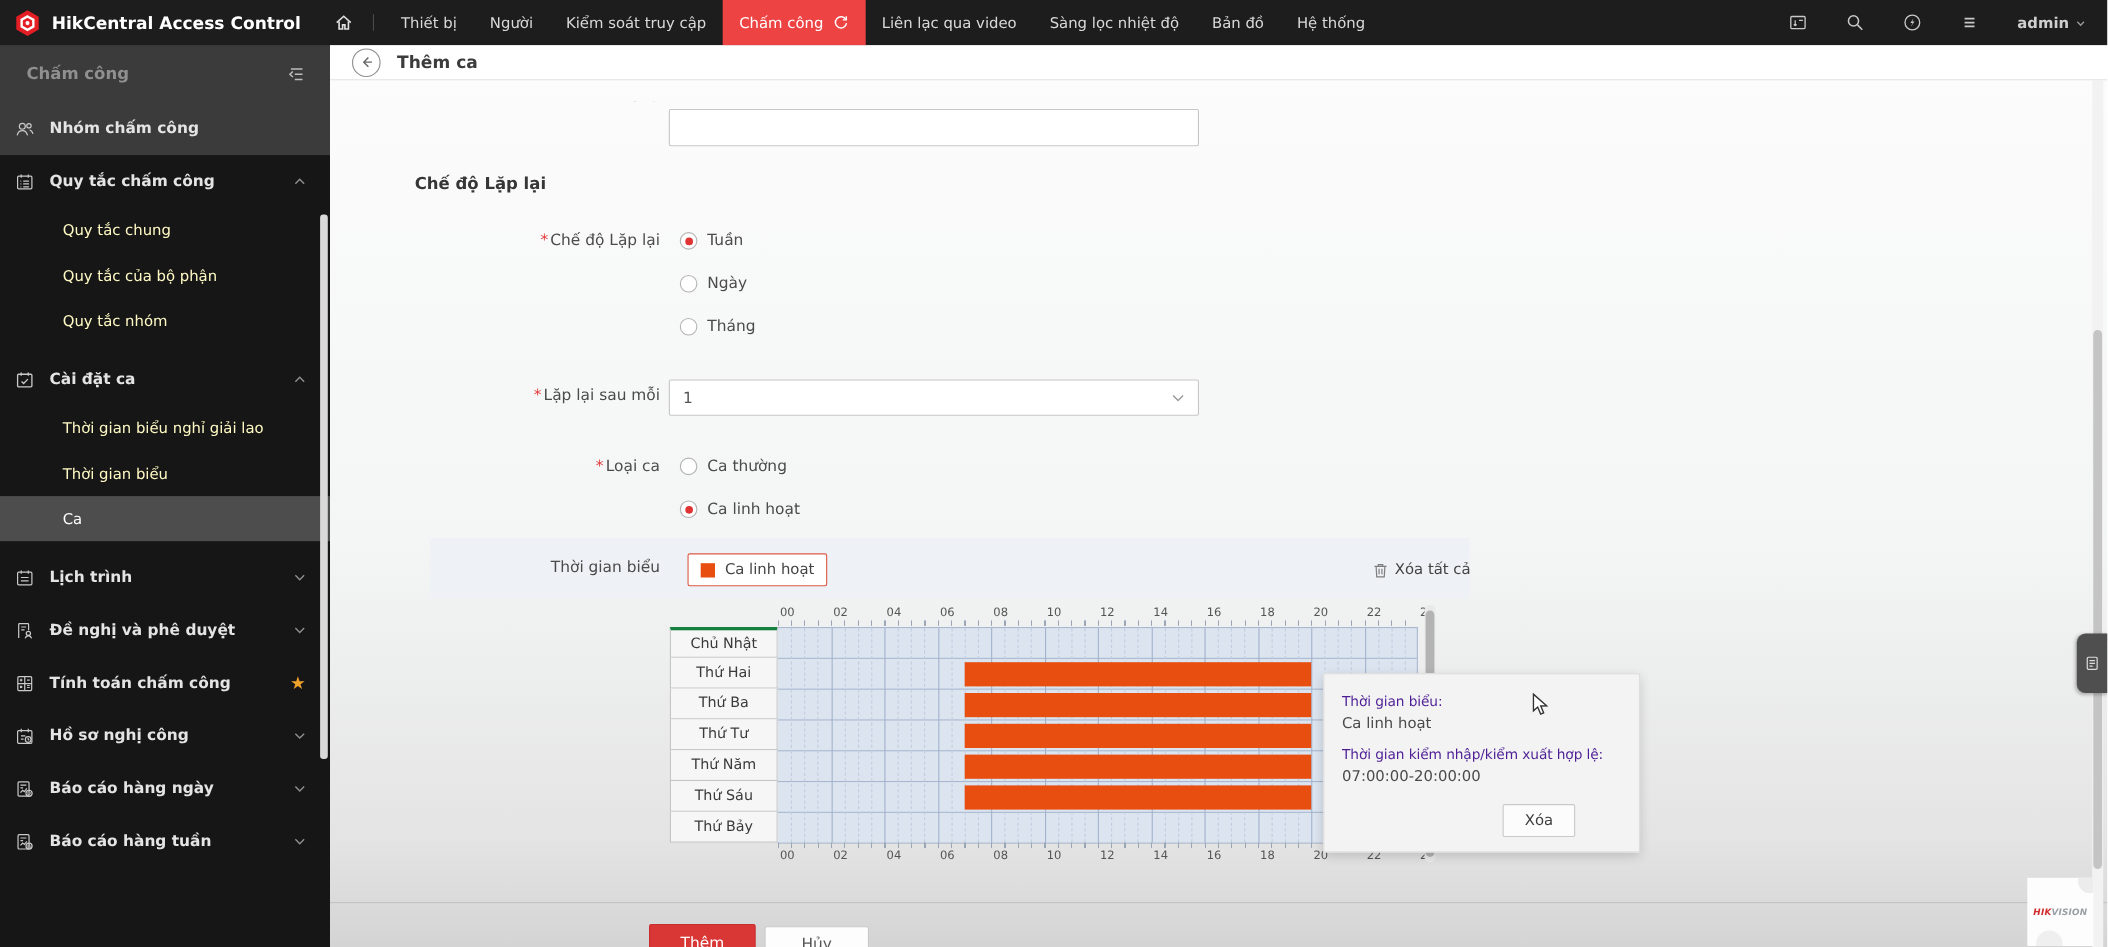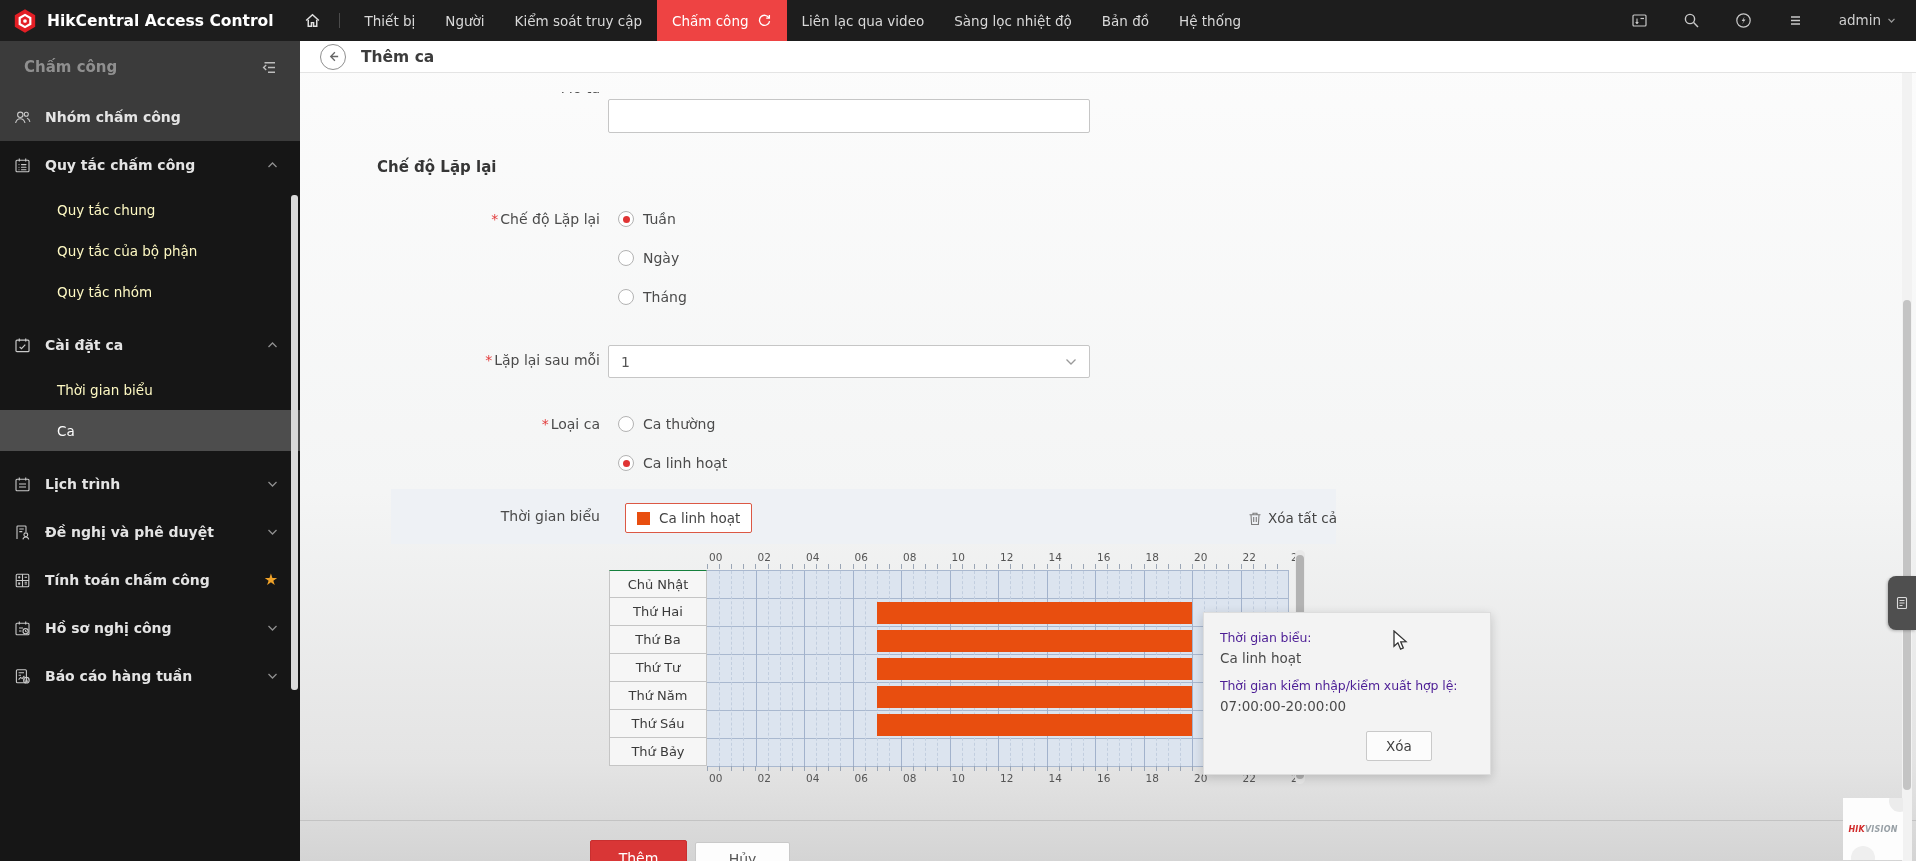--- a/index.html
+++ b/index.html
@@ -14,21 +14,21 @@
   .brand svg { width:26px; height:26px; display:block; }
   .brand-name { font-weight:bold; font-size:15.5px; color:#fff; white-space:nowrap; }
   .home-btn { margin-left:30px; display:flex; align-items:center; cursor:pointer; }
   .home-btn svg { width:17px; height:17px; }
   .topbar-divider { width:1px; height:15px; background:#4b4b4b; margin:0 10px 0 18px; }
   .nav { display:flex; align-items:stretch; height:41px; }
   .nav-item { display:flex; align-items:center; gap:8px; padding:0 15px; font-size:13.5px;
               color:#d9d9d9; cursor:pointer; white-space:nowrap; }
   .nav-item.active { background:#ee4343; color:#fff; }
   .nav-item .refresh svg { width:15px; height:15px; display:block; }
-  .top-right { margin-left:auto; display:flex; align-items:flex-start; gap:35px; padding-right:20px; color:#c9c9c9; }
+  .top-right { margin-left:auto; display:flex; align-items:flex-end; gap:35px; padding-right:20px; color:#c9c9c9;font-weight:bold; }
   .top-right .tbi { display:flex; align-items:center; cursor:pointer; }
   .top-right svg { width:17px; height:17px; }
   .user-chip { display:flex; align-items:center; gap:6px; font-size:13.5px; color:#cfcfcf; cursor:pointer; }
   .user-chip svg { width:9px; height:7px; }
 
   
   .sidebar { position:absolute; left:0; top:41px; width:300px; height:820px; background:#161616; z-index:20; }
   .side-top-block { background:#3b3b3b; }
   .side-title-row { height:52px; display:flex; align-items:center; justify-content:space-between; padding:0 22px 0 24px; }
   .side-title { font-size:15px; font-weight:bold; color:#8f8f8f; }
@@ -87,21 +87,21 @@
   .clear-all svg { width:14px; height:15px; color:#7d7d7d; }
 
   
   .schedule-area { position:absolute; left:609px; top:550px; width:710px; height:260px; }
   .axis-label { position:absolute; font-size:10.5px; color:#555; }
   .tick-strip { position:absolute; height:5px;
                 background:repeating-linear-gradient(90deg,#9aa5b5 0 1px,transparent 1px 12.125px); }
   .day-col { position:absolute; left:0; top:20px; width:98px; }
   .day-cell { width:98px; height:28px; background:#f6f6f6; border:1px solid #c5c5c5; border-top:none;
               display:flex; align-items:center; justify-content:center; font-size:13px; color:#3a3a3a; }
-  .day-cell:first-child { border-top:1px solid #15803d; }
+  .day-cell:first-child { border-top:3px solid #15803d; }
   .timeline { position:absolute; left:98px; top:20px; width:582px; height:196px; background:#dce4ef;
               border-top:1px solid #a9b8cf; border-right:1px solid #a9b8cf; }
   .tl-row { height:28px; border-bottom:1px solid #a9b8cf; }
   .vline { position:absolute; top:0; bottom:0; width:0; }
   .vline.minor { border-left:1px dashed #c2cedf; }
   .vline.major { border-left:1px solid #a2b2cc; }
   .bar { position:absolute; height:22px; background:#e84e0f; }
   .grid-scrollbar { position:absolute; left:686px; top:0; width:10px; height:234px; background:#e9e9e9; border-radius:5px; }
   .grid-scroll-thumb { position:absolute; left:1px; top:5px; width:8px; height:224px; background:#b3b3b3; border-radius:4px; }
 
@@ -287,20 +287,23 @@
             </svg>
           </span>
           <span class="s-label">Cài đặt ca</span>
           <span class="chev">
             <svg viewBox="0 0 11 8" fill="none" stroke="currentColor" stroke-width="1.3">
               <path d="M1.5 6 5.5 2l4 4"></path>
             </svg>
           </span>
         </div>
         <div class="side-sub">
+          <span class="s-label">Thời gian biểu nghỉ giải lao</span>
+        </div>
+        <div class="side-sub">
           <span class="s-label">Thời gian biểu</span>
         </div>
         <div class="side-sub selected">
           <span class="s-label">Ca</span>
         </div>
         <div class="side-gap"></div>
         <div class="side-item">
           <span class="s-icon">
             <svg viewBox="0 0 17 17" fill="none" stroke="currentColor" stroke-width="1.1">
               <rect x="2" y="3.2" width="13" height="11.5" rx="1"></rect>
@@ -349,20 +352,37 @@
           <span class="s-icon">
             <svg viewBox="0 0 17 17" fill="none" stroke="currentColor" stroke-width="1.1">
               <rect x="2" y="3.2" width="13" height="11.5" rx="1"></rect>
               <path d="M5.3 1.6v3M11.7 1.6v3"></path>
               <path d="M5 8h4M5 11h2.5"></path>
               <circle cx="11.6" cy="11.2" r="2.6"></circle>
               <path d="M11.6 9.9v1.4l1 .7"></path>
             </svg>
           </span>
           <span class="s-label">Hồ sơ nghị công</span>
+          <span class="chev">
+            <svg viewBox="0 0 11 8" fill="none" stroke="currentColor" stroke-width="1.3">
+              <path d="M1.5 2 5.5 6l4-4"></path>
+            </svg>
+          </span>
+        </div>
+        <div class="side-item">
+          <span class="s-icon">
+            <svg viewBox="0 0 17 17" fill="none" stroke="currentColor" stroke-width="1.1">
+              <rect x="2.4" y="1.8" width="10" height="13" rx="1"></rect>
+              <path d="M4.6 4.8h5.4M4.6 7.2h2.4"></path>
+              <path d="M4.6 11.6l2-2.2 1.6 1.2 2.2-2.8"></path>
+              <circle cx="12.4" cy="12.2" r="2.8"></circle>
+              <text x="12.4" y="13.9" font-size="4.8" text-anchor="middle" fill="currentColor" stroke="none">D</text>
+            </svg>
+          </span>
+          <span class="s-label">Báo cáo hàng ngày</span>
           <span class="chev">
             <svg viewBox="0 0 11 8" fill="none" stroke="currentColor" stroke-width="1.3">
               <path d="M1.5 2 5.5 6l4-4"></path>
             </svg>
           </span>
         </div>
         <div class="side-item">
           <span class="s-icon">
             <svg viewBox="0 0 17 17" fill="none" stroke="currentColor" stroke-width="1.1">
               <rect x="2.4" y="1.8" width="10" height="13" rx="1"></rect>

